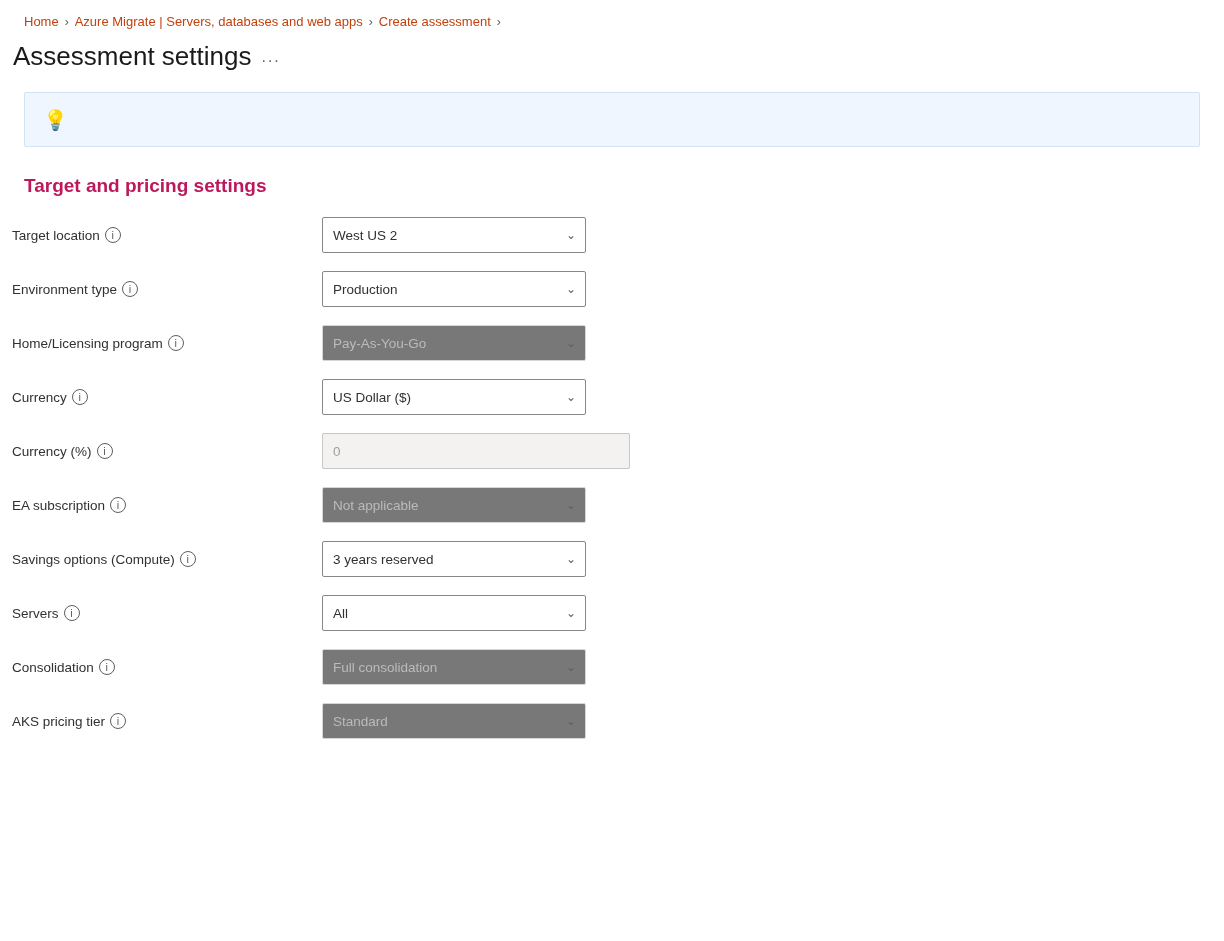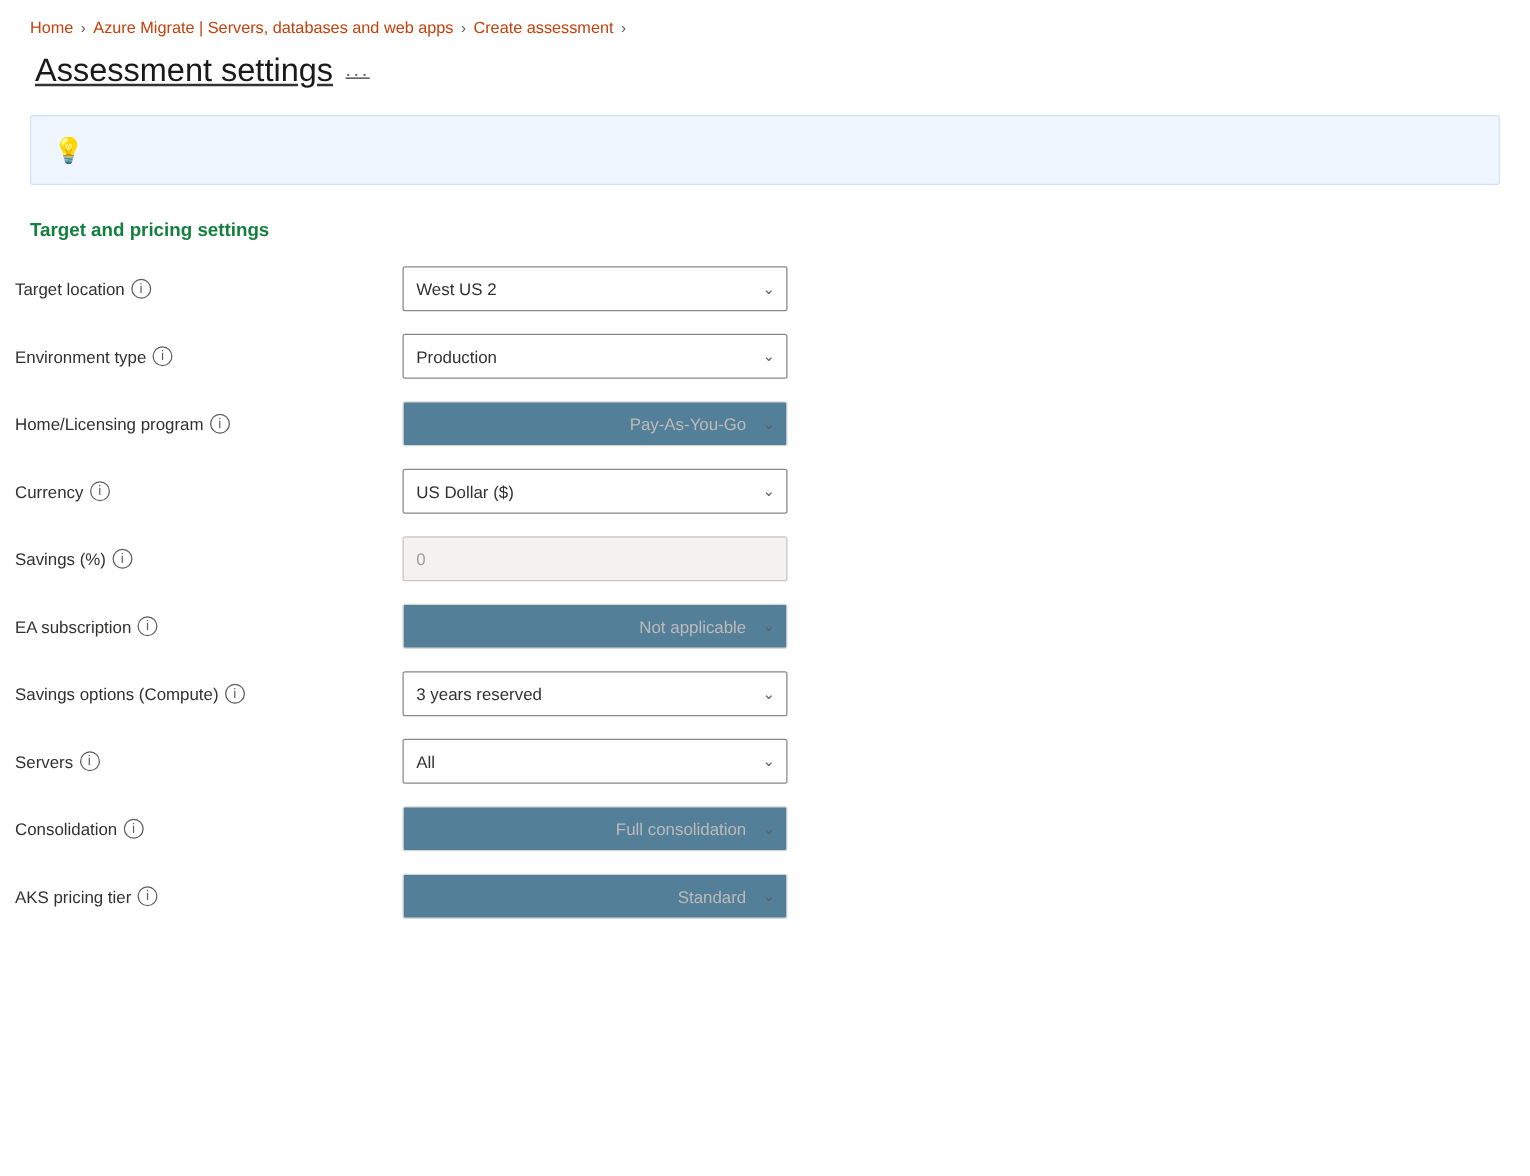--- a/index.html
+++ b/index.html
@@ -21,22 +21,21 @@
       text-decoration: none;
     }
     .breadcrumb-sep {
       color: #605e5c;
       font-size: 12px;
     }
     .page-title-row {
       display: flex;
       align-items: center;
       gap: 10px;
-      padding: 4px 24px 20px 28px;
-      text-decoration: underline;
+      padding: 4px 24px 20px 13px;
     }
     .page-title {
       font-size: 26px;
       font-weight: 300;
       color: #1a1a1a;
     }
     .more-options {
       color: #666;
       font-size: 16px;
       cursor: pointer;
@@ -57,23 +56,23 @@
       flex-shrink: 0;
       margin-top: 1px;
     }
     .info-banner p {
       font-size: 13.5px;
       color: #333;
       line-height: 1.5;
     }
     .info-banner strong { font-weight: 600; }
     .section-title {
-      font-size: 15px;
+      font-size: 19px;
       font-weight: 600;
-      color: #15803d;
+      color: #be185d;
       padding: 0 24px 20px 24px;
     }
     .form-container {
       padding: 0 12px;
     }
     .form-row {
       display: flex;
       align-items: center;
       margin-bottom: 18px;
       min-height: 36px;
@@ -98,41 +97,40 @@
       font-size: 11px;
       color: #605e5c;
       cursor: help;
       flex-shrink: 0;
     }
     .form-control {
       width: 308px;
     }
     .select-wrapper {
       position: relative;
-      width: 308px;
+      width: 264px;
     }
     .select-box {
       width: 100%;
       height: 36px;
       border: 1px solid #8a8886;
       border-radius: 2px;
       background: #fff;
       padding: 0 32px 0 10px;
       font-size: 13.5px;
       color: #323130;
       appearance: none;
       cursor: pointer;
       outline: none;
     }
     .select-box:disabled {
-      background: #0c4a6e;
+      background: #404040;
       color: #a19f9d;
       cursor: not-allowed;
       border-color: #c8c6c4;
-      text-align: right;
     }
     .select-arrow {
       position: absolute;
       right: 10px;
       top: 50%;
       transform: translateY(-50%);
       pointer-events: none;
       color: #605e5c;
       font-size: 12px;
     }
@@ -204,21 +202,21 @@
       <div class="form-label">
         <span>Currency</span>
         <span class="info-icon">i</span>
       </div>
       <div class="form-control">
         <div class="select-wrapper"><select class="select-box"><option value="US Dollar ($)">US Dollar ($)</option><option value="Euro (€)">Euro (€)</option><option value="British Pound (£)">British Pound (£)</option></select><span class="select-arrow">⌄</span></div>
       </div>
     </div>
     <div class="form-row">
       <div class="form-label">
-        <span>Savings (%)</span>
+        <span>Currency (%)</span>
         <span class="info-icon">i</span>
       </div>
       <div class="form-control"><input type="text" class="text-input" disabled="" value="0" style=""></div>
     </div>
     <div class="form-row">
       <div class="form-label">
         <span>EA subscription</span>
         <span class="info-icon">i</span>
       </div>
       <div class="form-control">

